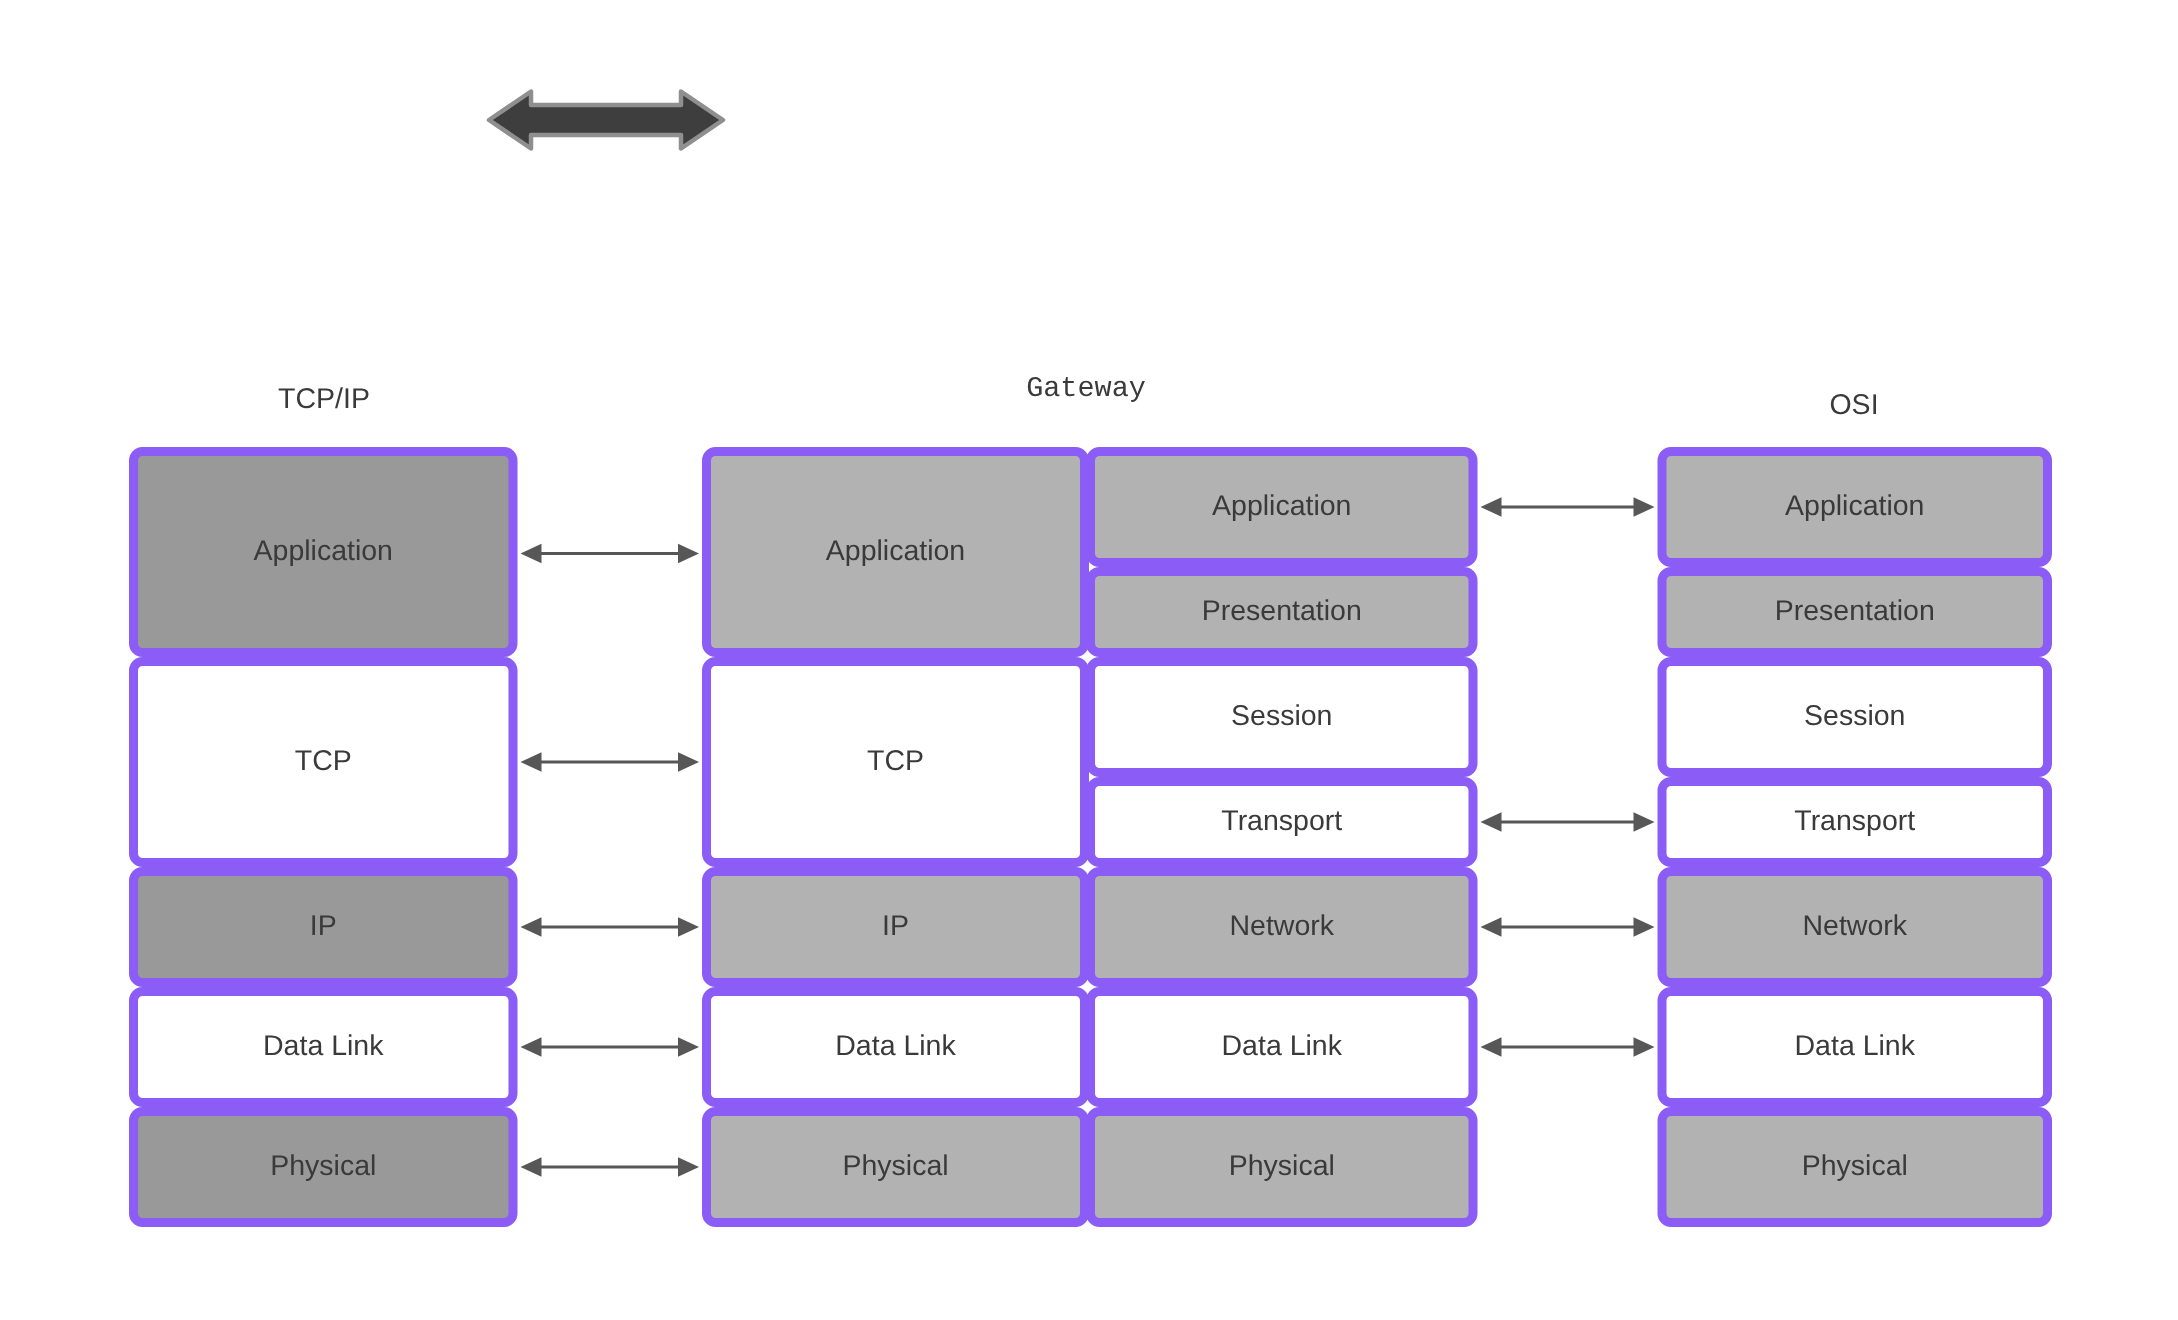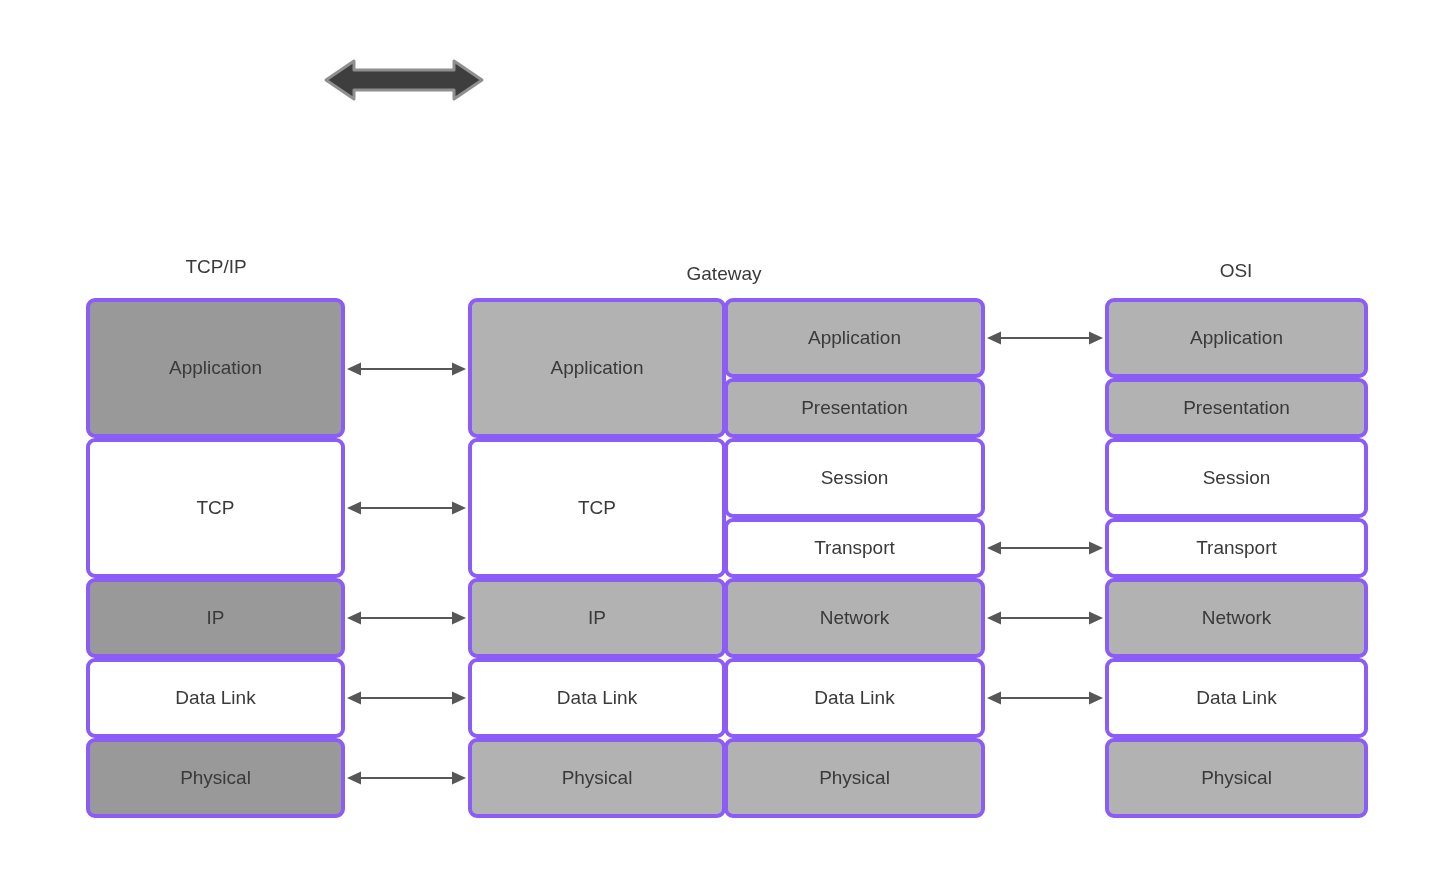--- a/index.html
+++ b/index.html
@@ -19,21 +19,21 @@
   .col-header {
     position: absolute;
     transform: translateX(-50%);
     font-size: 19px;
     color: #3a3a3a;
     white-space: nowrap;
   }
   .layer {
     position: absolute;
     box-sizing: border-box;
-    border: 4px solid #8b5cf6;
+    border: 6px solid #8b5cf6;
     border-radius: 9px;
     display: flex;
     align-items: center;
     justify-content: center;
     font-size: 19px;
     color: #3a3a3a;
     text-align: center;
   }
   #top-arrow {
     position: absolute;
@@ -49,21 +49,21 @@
 </style>
 </head>
 <body>
 
 <div id="canvas">
   <svg id="top-arrow" width="162" height="44" viewBox="0 0 162 44">
     <path d="M3,22 L31,3 L31,12 L131,12 L131,3 L159,22 L131,41 L131,32 L31,32 L31,41 Z" fill="#3e3e3e" stroke="#8f8f8f" stroke-width="3" stroke-linejoin="round"></path>
   </svg>
   <div id="headers">
       <div class="col-header" style="left: 216px; top: 256px;">TCP/IP</div>
-      <div class="col-header" style="left: 724px; top: 263px;">Gateway</div>
+      <div class="col-header" style="left: 724px; top: 248px; font-family: Liberation Mono, monospace;">Gateway</div>
       <div class="col-header" style="left: 1236px; top: 260px;">OSI</div>
     </div>
   <div id="stacks">
       <div class="layer" style="left: 86px; top: 298px; width: 259px; height: 140px; background: rgb(153, 153, 153);">
         <span>Application</span>
       </div>
       <div class="layer" style="left: 86px; top: 438px; width: 259px; height: 140px; background: rgb(255, 255, 255);">
         <span>TCP</span>
       </div>
       <div class="layer" style="left: 86px; top: 578px; width: 259px; height: 80px; background: rgb(153, 153, 153);">

